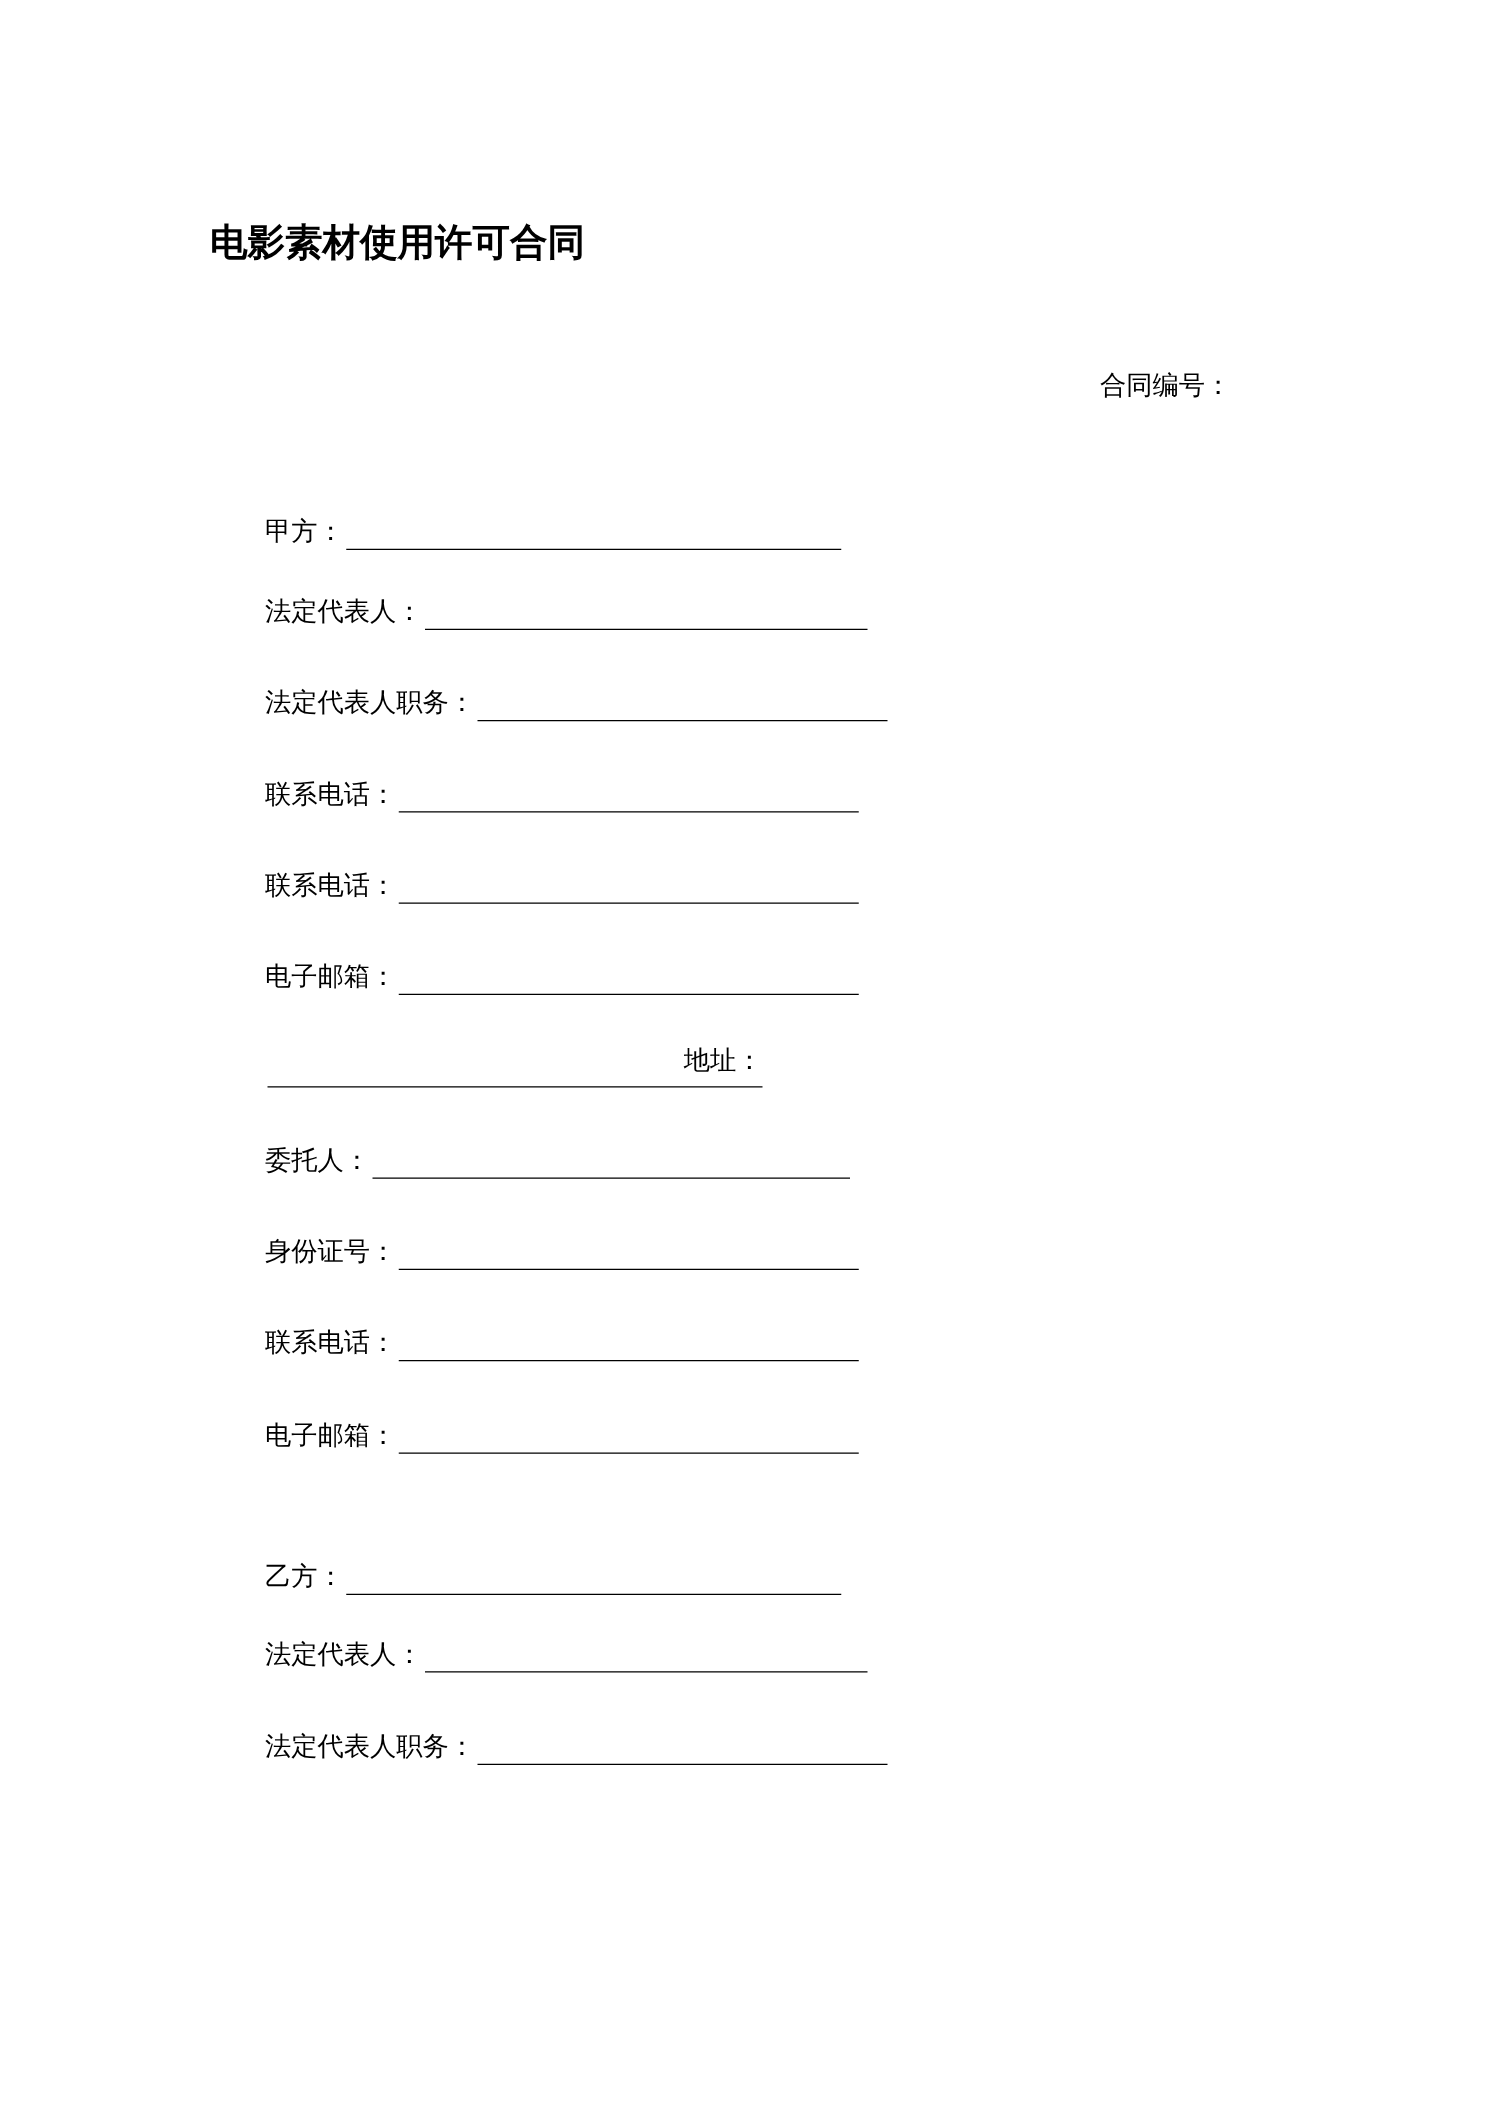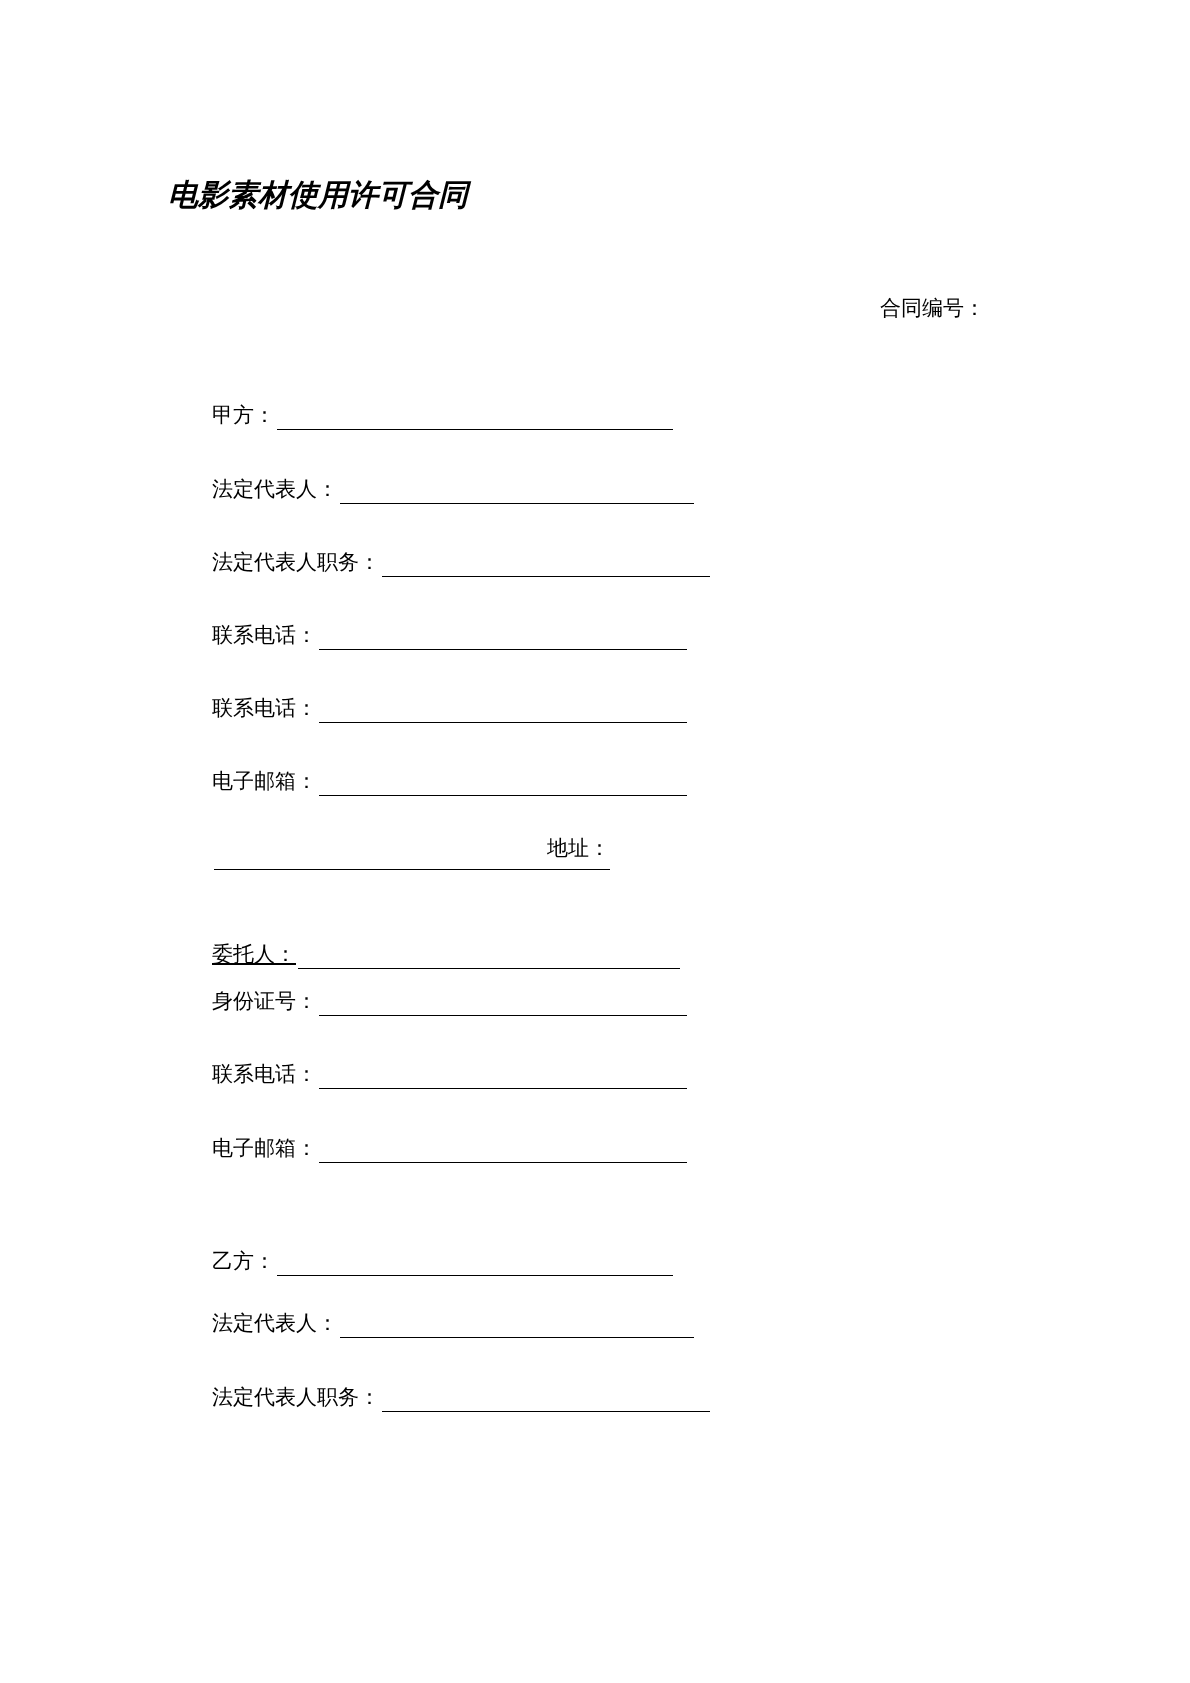--- a/index.html
+++ b/index.html
@@ -16,21 +16,20 @@
     color: #000000;
   }
   .title {
     position: absolute;
     left: 168px;
     top: 180px;
     font-size: 30px;
     font-weight: bold;
     letter-spacing: 0px;
     line-height: 1;
-    font-style: italic;
   }
   .contract-no {
     position: absolute;
     left: 880px;
     top: 298px;
     font-size: 21px;
     line-height: 1;
     text-align: right;
   }
   .field {
@@ -53,21 +52,21 @@
     margin-bottom: -4px;
   }
 </style>
 </head>
 <body>
 
 <div class="title">电影素材使用许可合同</div>
 
 <div class="contract-no">合同编号：</div>
 
-<div class="field" style="top:398px;">
+<div class="field" style="top:408px;">
   <span class="label">甲方：</span>
   <span class="blank" style="width:396px;"></span>
 </div>
 
 <div class="field" style="top:472px;">
   <span class="label">法定代表人：</span>
   <span class="blank" style="width:354px;"></span>
 </div>
 
 <div class="field" style="top:545px;">
@@ -88,21 +87,21 @@
 <div class="field" style="top:764px;">
   <span class="label">电子邮箱：</span>
   <span class="blank" style="width:368px;"></span>
 </div>
 
 <div class="field" style="top:838px;flex-direction:column;">
   <span class="label">地址：</span>
   <span class="blank" style="width:396px;"></span>
 </div>
 
-<div class="field" style="top:937px;text-decoration:underline;">
+<div class="field" style="top:911px;">
   <span class="label">委托人：</span>
   <span class="blank" style="width:382px;"></span>
 </div>
 
 <div class="field" style="top:984px;">
   <span class="label">身份证号：</span>
   <span class="blank" style="width:368px;"></span>
 </div>
 
 <div class="field" style="top:1057px;">

